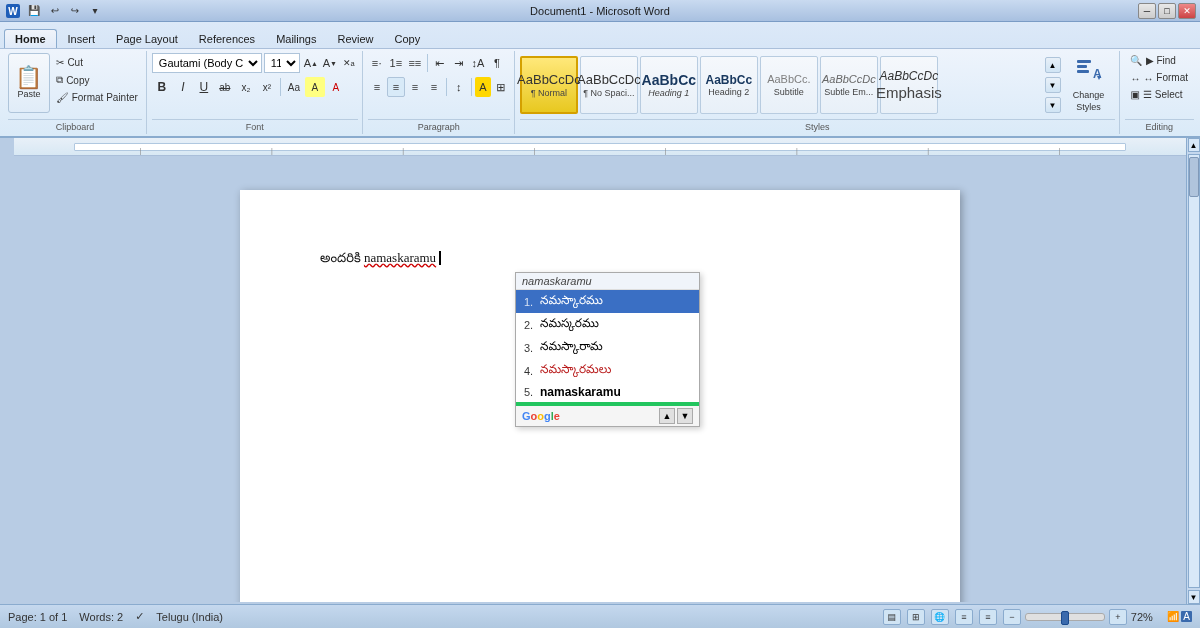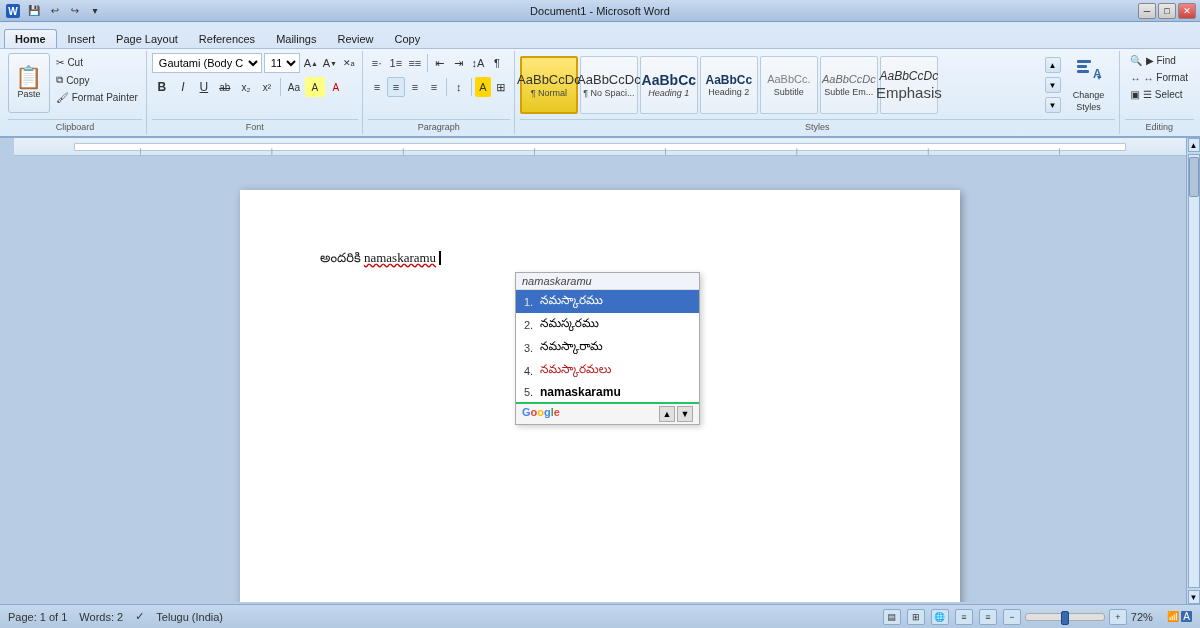--- a/index.html
+++ b/index.html
@@ -375,25 +375,25 @@
       color: white;
     }
     .autocomplete-item .item-num {
       width: 16px;
       font-size: 11px;
       color: inherit;
       opacity: 0.8;
     }
     .autocomplete-footer {
       display: flex;
-      align-items: flex-start;
+      align-items: center;
       justify-content: space-between;
       padding: 2px 6px;
       background: #f5f5f5;
-      border-top: 2px solid #22c55e;
+      border-top: 4px solid #22c55e;
     }
     .google-text {
       font-size: 11px;
       color: #4285f4;
       font-weight: bold;
     }
     .autocomplete-nav {
       display: flex;
       gap: 2px;
     }

